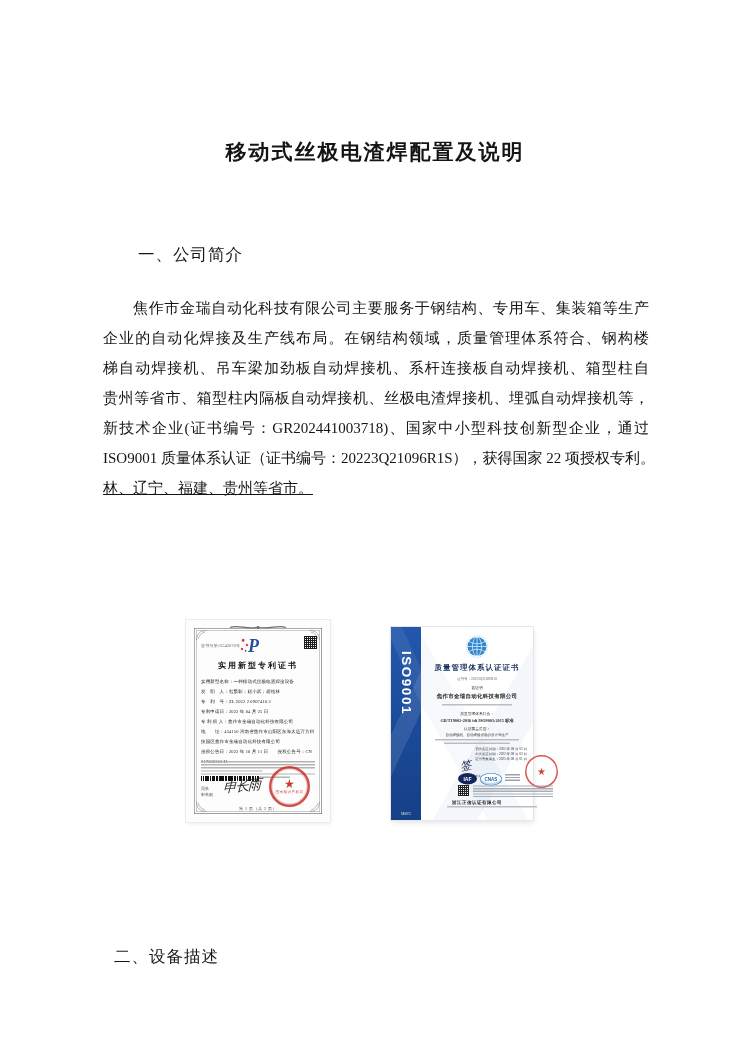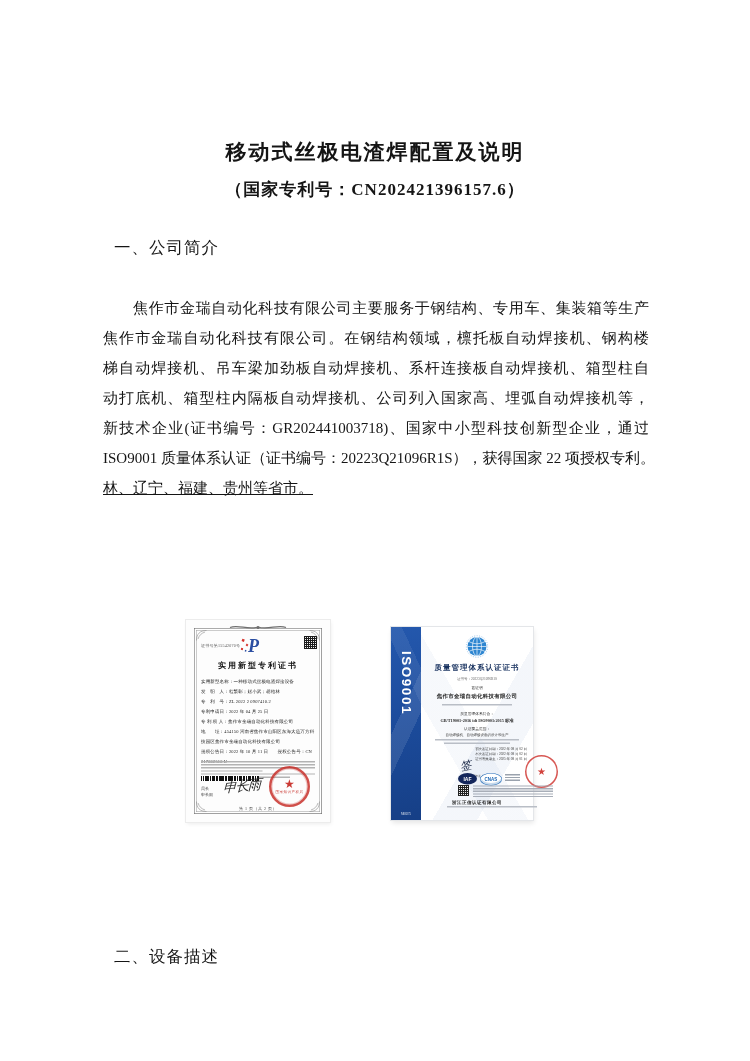--- a/index.html
+++ b/index.html
@@ -6,21 +6,21 @@
   .page{
     position:relative;width:750px;height:1061px;margin:0 auto;background:#fff;
     font-family:"Liberation Serif", serif;color:#151515;overflow:hidden;
   }
   
   .doc-title{position:absolute;top:138px;left:0;width:750px;text-align:center;
     font-size:21px;font-weight:bold;letter-spacing:2px;}
   .doc-subtitle{position:absolute;top:178px;left:0;width:750px;text-align:center;
     font-size:17px;font-weight:bold;letter-spacing:1px;}
   .sec-heading{position:absolute;left:114px;font-size:16.5px;letter-spacing:1px;}
-  .sec1{top:237px;} .sec2{top:946px;}
+  .sec1{top:244px;margin-left:24px;} .sec2{top:946px;}
   .intro{position:absolute;left:103px;top:293px;width:546px;font-size:15px;}
   .intro .line{height:30px;line-height:30px;text-align:justify;text-align-last:justify;
     white-space:nowrap;overflow:hidden;}
   .intro .line.first-line{text-indent:30px;font-family:Liberation Serif, serif;}
   .intro .line.last-line{text-align-last:left;text-decoration:underline;}
 
   
   .cert{position:absolute;background:#fdfdfd;}
   .cert-inner{transform:scale(0.5);transform-origin:0 0;position:absolute;left:0;top:0;}
   .cert-left{left:186px;top:620px;width:144px;height:202px;
@@ -114,29 +114,28 @@
   .i-issuer{position:absolute;top:344px;left:0;width:100%;text-align:center;
     font-size:9px;font-weight:bold;color:#222;letter-spacing:1px;}
   .i-issuer-sub{position:absolute;top:358px;left:52px;width:180px;height:2.6px;background:#b9bec6;}
 </style>
 </head>
 <body>
 
 <div class="page">
 
   <div class="doc-title">移动式丝极电渣焊配置及说明</div>
-  <div class="doc-subtitle">（国家专利号：CN202421396157.6）</div>
 
   <div class="sec-heading sec1">一、公司简介</div>
 
   <div class="intro">
       <div class="line first-line">焦作市金瑞自动化科技有限公司主要服务于钢结构、专用车、集装箱等生产</div>
-      <div class="line">焦作市金瑞自动化科技有限公司。在钢结构领域，檩托板自动焊接机、钢构楼</div>
+      <div class="line">企业的自动化焊接及生产线布局。在钢结构领域，质量管理体系符合、钢构楼</div>
       <div class="line">梯自动焊接机、吊车梁加劲板自动焊接机、系杆连接板自动焊接机、箱型柱自</div>
-      <div class="line">动打底机、箱型柱内隔板自动焊接机、公司列入国家高、埋弧自动焊接机等，</div>
+      <div class="line">贵州等省市、箱型柱内隔板自动焊接机、丝极电渣焊接机、埋弧自动焊接机等，</div>
       <div class="line">新技术企业(证书编号：GR202441003718)、国家中小型科技创新型企业，通过</div>
       <div class="line">ISO9001 质量体系认证（证书编号：20223Q21096R1S），获得国家 22 项授权专利。</div>
       <div class="line last-line">林、辽宁、福建、贵州等省市。</div>
     </div>
 
   <div class="cert cert-left">
     <div class="cert-inner">
       <div class="p-frame"></div>
 
       <svg class="p-ribbon" width="120" height="14" viewBox="0 0 120 14">

